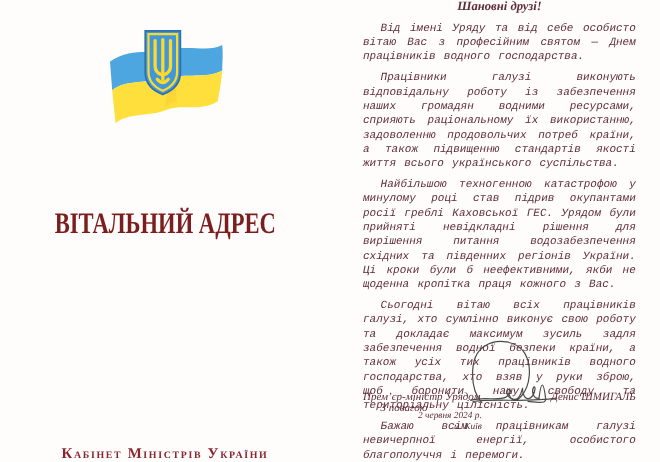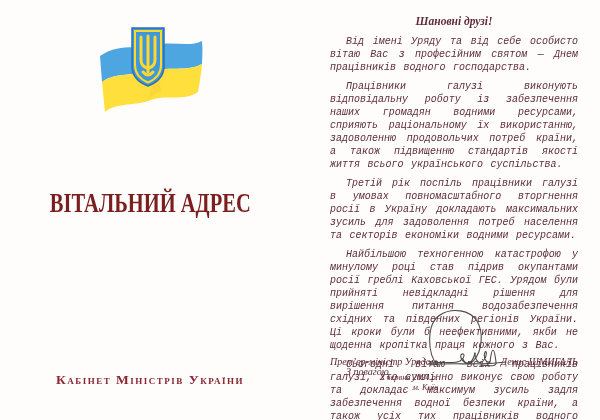--- a/index.html
+++ b/index.html
@@ -34,21 +34,21 @@
     color: var(--title-red);
     letter-spacing: 0px;
     white-space: nowrap;
   }
   .card-title .squeeze {
     display: inline-block;
     transform: scaleX(0.76);
     transform-origin: 50% 50%;
   }
   .issuer {
-    position: absolute; left: 0; top: 372px;
+    position: absolute; left: 0; top: 404px;
     width: 300px;
     text-align: center;
     font-variant: small-caps;
     font-weight: bold;
     font-size: 13.5px;
     letter-spacing: 1.5px;
     color: var(--footer-red);
     white-space: nowrap;
   }
 
@@ -56,21 +56,20 @@
   .page-right {
     position: absolute; left: 330px; top: 0;
     width: 248px; height: 420px;
     color: var(--body-maroon);
     font-style: italic;
     font-size: 10px;
     line-height: 13px;
   }
   .salutation {
     margin: 0;
-    padding-top: 15px;
     text-align: center;
     font-weight: bold;
     font-size: 11.5px;
   }
   .letter-body { margin-top: 7px; }
   .letter-body p.para {
     margin: 0 0 6px 0;
     text-align: justify;
     text-indent: 16px;
     word-spacing: 1.5px;
@@ -144,21 +143,20 @@
     <div class="issuer">Кабінет Міністрів України</div>
   </div>
 
   <div class="page-right">
 
     <p class="salutation">Шановні друзі!</p>
 
     <div class="letter-body">
         <p class="para">Від імені Уряду та від себе особисто вітаю Вас з професійним святом — Днем працівників водного господарства.</p>
         <p class="para">Працівники галузі виконують відповідальну роботу із забезпечення наших громадян водними ресурсами, сприяють раціональному їх використанню, задоволенню продовольчих потреб країни, а також підвищенню стандартів якості життя всього українського суспільства.</p>
-        <p class="para">Третій рік поспіль працівники галузі в умовах повномасштабного вторгнення росії в Україну докладають максимальних зусиль для задоволення потреб населення та секторів економіки водними ресурсами.</p>
         <p class="para">Найбільшою техногенною катастрофою у минулому році став підрив окупантами росії греблі Каховської ГЕС. Урядом були прийняті невідкладні рішення для вирішення питання водозабезпечення східних та південних регіонів України. Ці кроки були б неефективними, якби не щоденна кропітка праця кожного з Вас.</p>
         <p class="para">Сьогодні вітаю всіх працівників галузі, хто сумлінно виконує свою роботу та докладає максимум зусиль задля забезпечення водної безпеки країни, а також усіх тих працівників водного господарства, хто взяв у руки зброю, щоб боронити нашу свободу та територіальну цілісність.</p>
         <p class="para">Бажаю всім працівникам галузі невичерпної енергії, особистого благополуччя і перемоги.</p>
       </div>
 
     <div class="closing">З повагою</div>
 
     <div class="signer-title">Прем’єр-міністр Урядом</div>
 
     <div class="signature">

